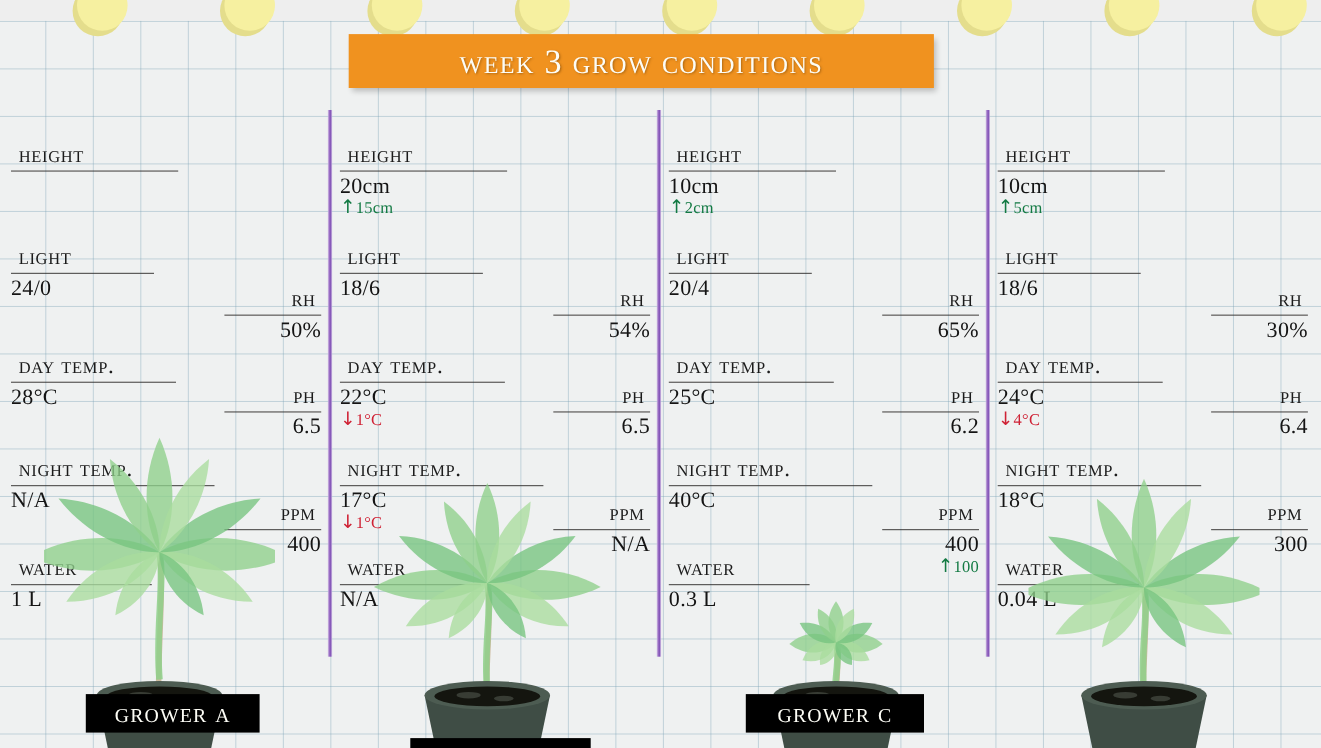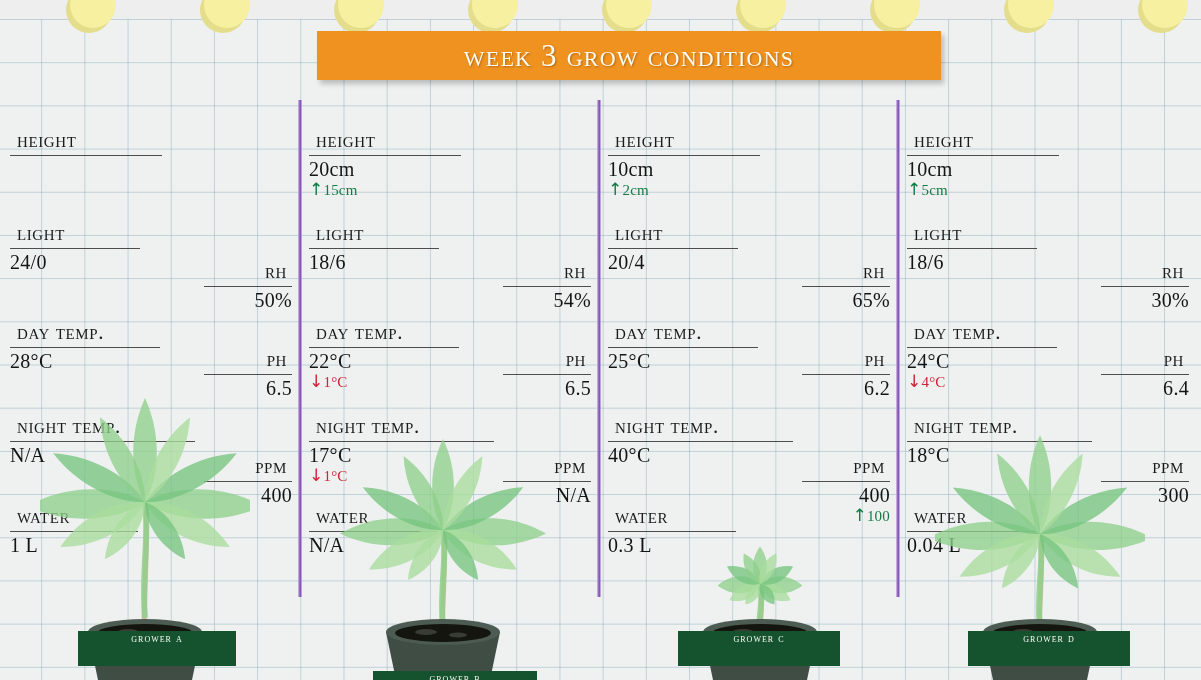--- a/index.html
+++ b/index.html
@@ -43,21 +43,21 @@
     width: 46px; height: 46px;
     border-radius: 50%;
     background: #f6f0a0;
     box-shadow: -4px 5px 0 0 #e4dd8c;
   }
 
   
   #title-banner {
     position: absolute;
     left: 317px; top: 31px;
-    width: 624px; height: 49px;
+    width: 532px; height: 49px;
     background: #f0921f;
     display: flex; align-items: center; justify-content: center;
     box-shadow: 3px 4px 5px rgba(0,0,0,0.22);
   }
   #title-text {
     color: #fdfdf6;
     font-size: 31px;
     letter-spacing: 1.2px;
     font-variant: small-caps;
     text-transform: lowercase;
@@ -149,24 +149,24 @@
     position: absolute;
     bottom: 0;
     width: 210px; height: 300px;
     pointer-events: none;
   }
 
   
   .grower-tag {
     position: absolute;
     height: 35px;
-    background: #14532d;
-    display: flex; align-items: flex-start; justify-content: center;
+    background: #000000;
+    display: flex; align-items: center; justify-content: center;
     color: #fdfdf6;
-    font-size: 12px;
+    font-size: 25px;
     letter-spacing: 1px;
     font-variant: small-caps;
     text-transform: lowercase;
     white-space: nowrap;
     padding: 0 16px;
   }
 </style>
 </head>
 <body>
 
@@ -476,16 +476,13 @@
   </svg></div>
     <div class="grower-tag" style="left: 78px; width: 158px; top: 631px;">
       <span>Grower A</span>
     </div>
     <div class="grower-tag" style="left: 373px; width: 164px; top: 631px; margin-top: 40px;">
       <span>Grower B</span>
     </div>
     <div class="grower-tag" style="left: 678px; width: 162px; top: 631px;">
       <span>Grower C</span>
     </div>
-    <div class="grower-tag" style="left: 968px; width: 162px; top: 631px;">
-      <span>Grower D</span>
-    </div>
   </div>
 
 </body></html>

